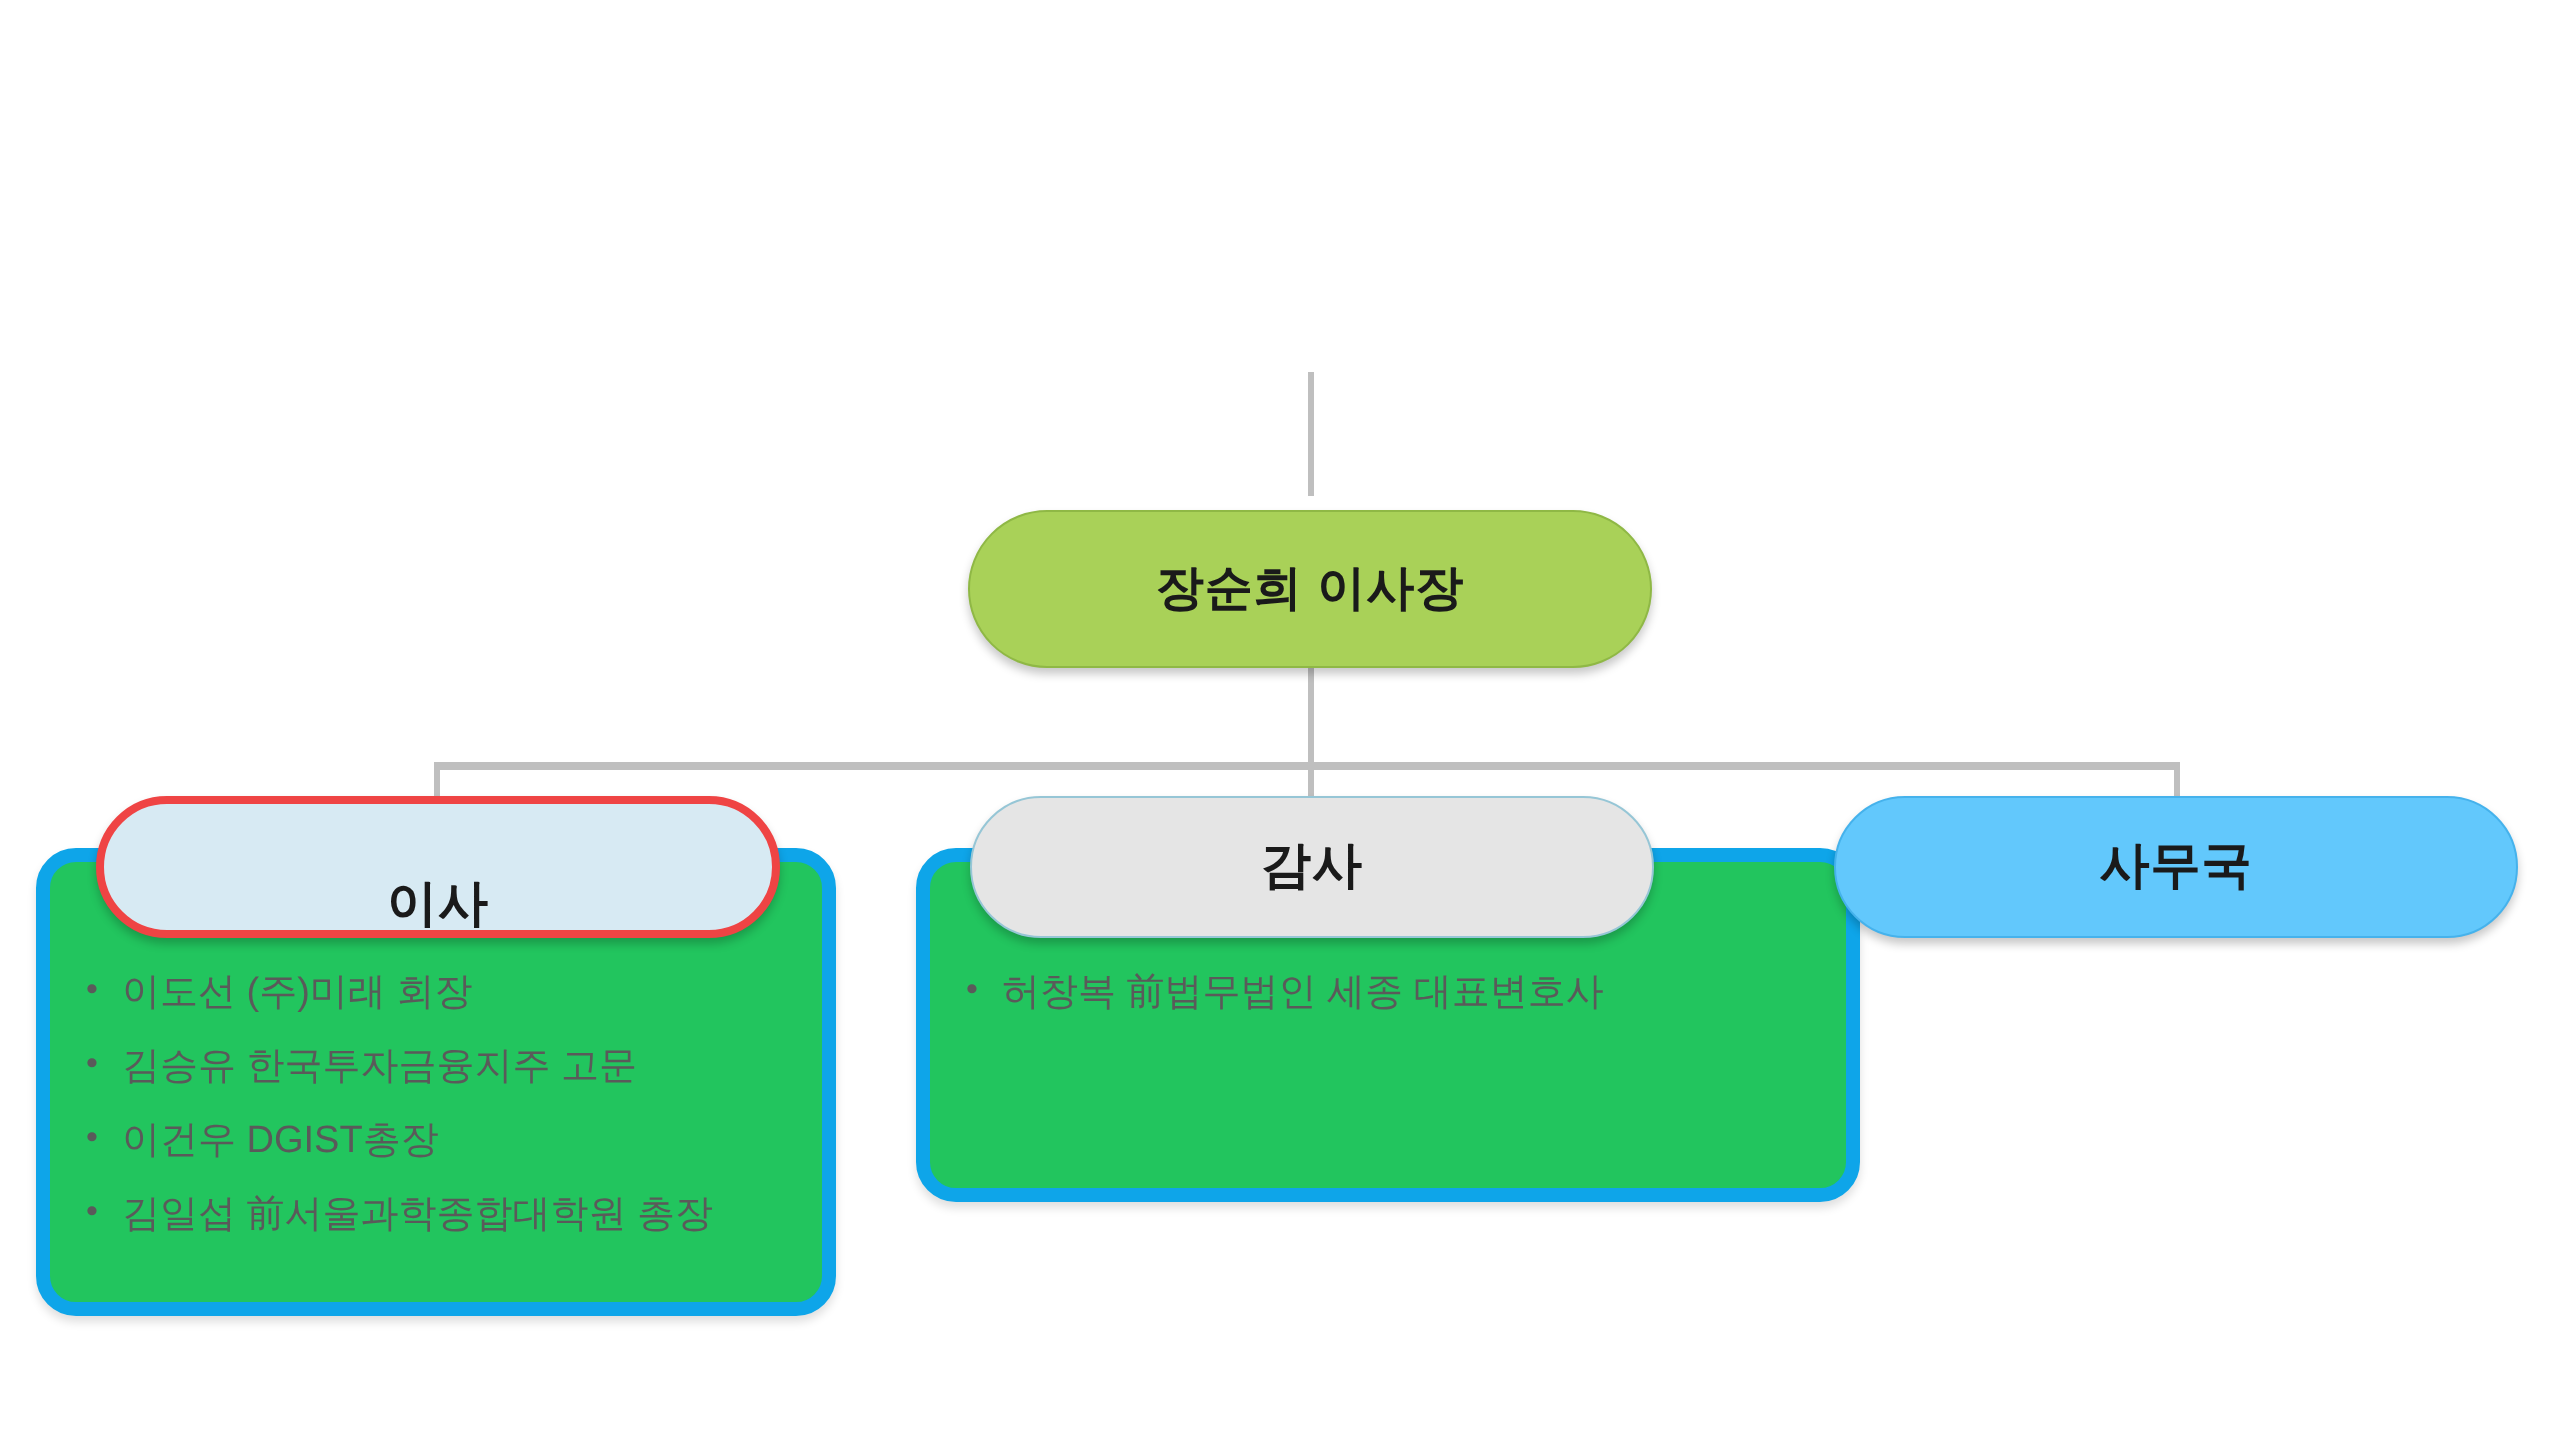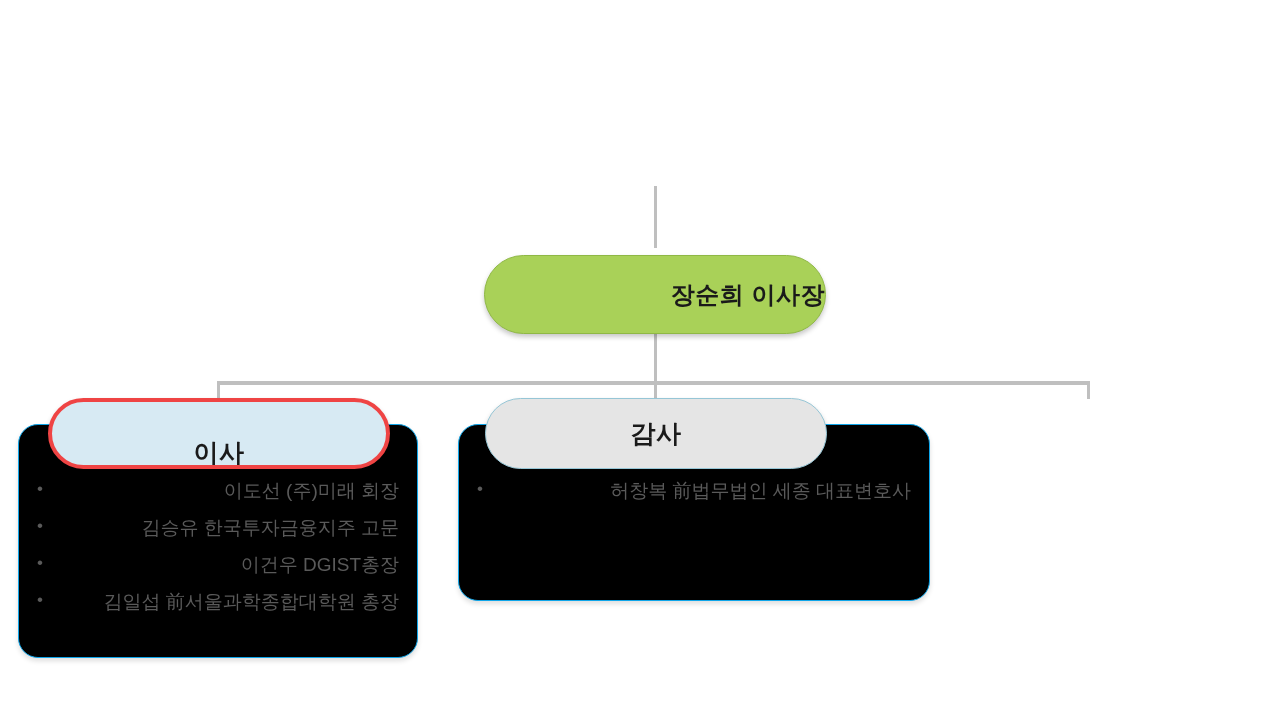--- a/index.html
+++ b/index.html
@@ -51,21 +51,20 @@
     border: 1px solid #16294a;
   }
   .node.board .node-label {
     color: #ffffff;
     font-size: 25px;
   }
 
   .node.chair {
     background: #A9D158;
     border: 1px solid #8fb845;
-    justify-content: flex-end;
   }
   .node.chair .node-label {
     color: #1a1a1a;
     font-size: 24px;
   }
 
   .node.director {
     background: #D7EAF3;
     border: 4px solid #ef4444;
     align-items: flex-end;
@@ -89,28 +88,27 @@
     border: 1px solid #45b2ec;
   }
   .node.secretariat .node-label {
     color: #1a1a1a;
     font-size: 25px;
   }
 
   
   .detail-panel {
     position: absolute;
-    background: #000000;
-    border: 1px solid #0ea5e9;
+    background: #22c55e;
+    border: 7px solid #0ea5e9;
     border-radius: 20px;
     box-sizing: border-box;
     box-shadow: 0 3px 5px rgba(0,0,0,0.13);
     z-index: 1;
     padding: 56px 18px 14px 18px;
-    text-align: right;
   }
   .detail-list {
     list-style: none;
     margin: 0;
     padding: 0;
   }
   .detail-item {
     position: relative;
     padding-left: 18px;
     font-size: 19px;
@@ -167,14 +165,17 @@
   </div>
 
   <div class="node director" style="left:48px; top:398px; width:342px; height:71px;">
     <span class="node-label">이사</span>
   </div>
 
   <div class="node auditor" style="left:485px; top:398px; width:342px; height:71px;">
     <span class="node-label">감사</span>
   </div>
 
+  <div class="node secretariat" style="left:917px; top:398px; width:342px; height:71px;">
+    <span class="node-label">사무국</span>
+  </div>
 
 </div>
 
 </body></html>

